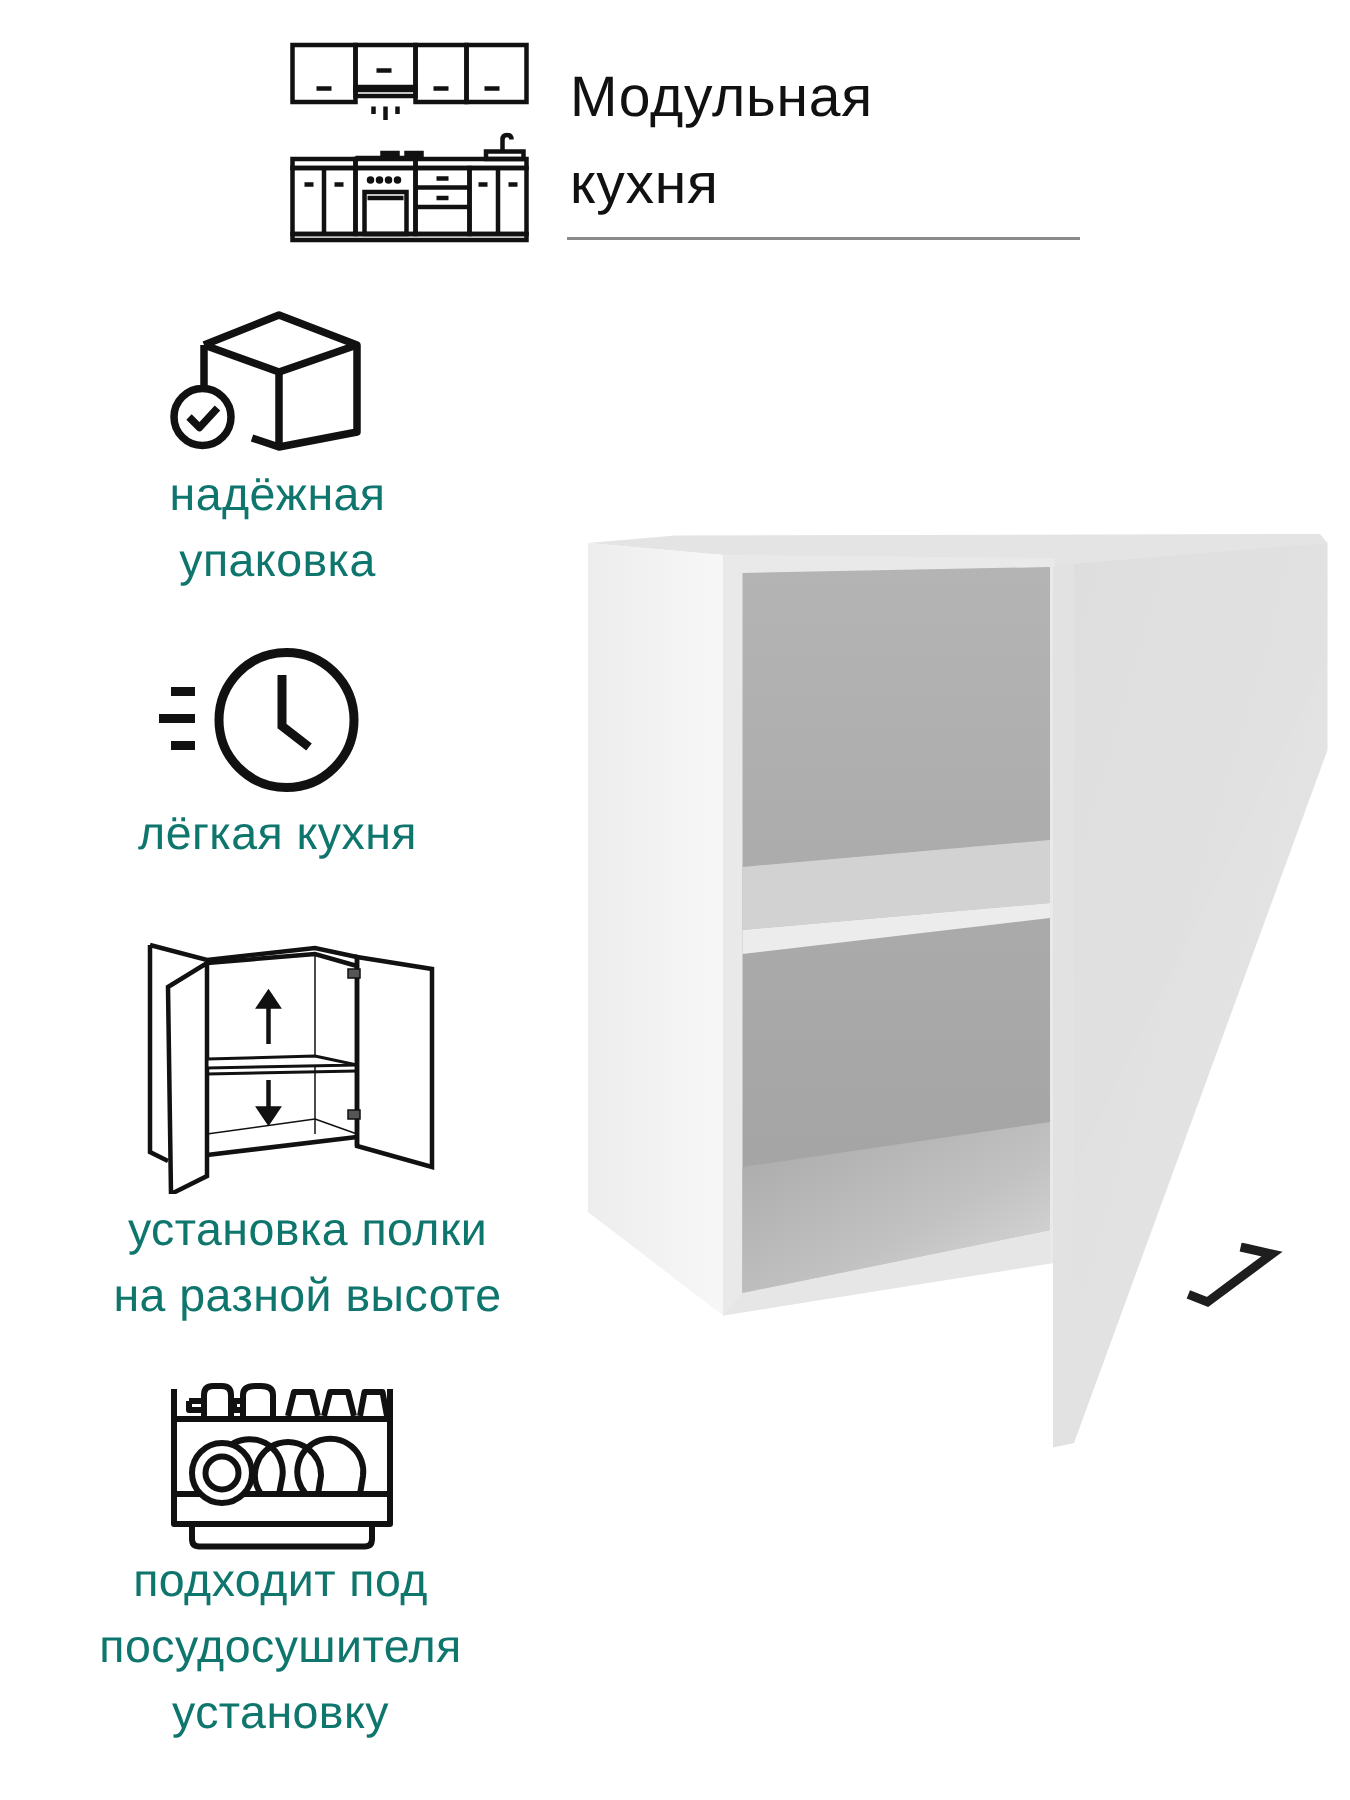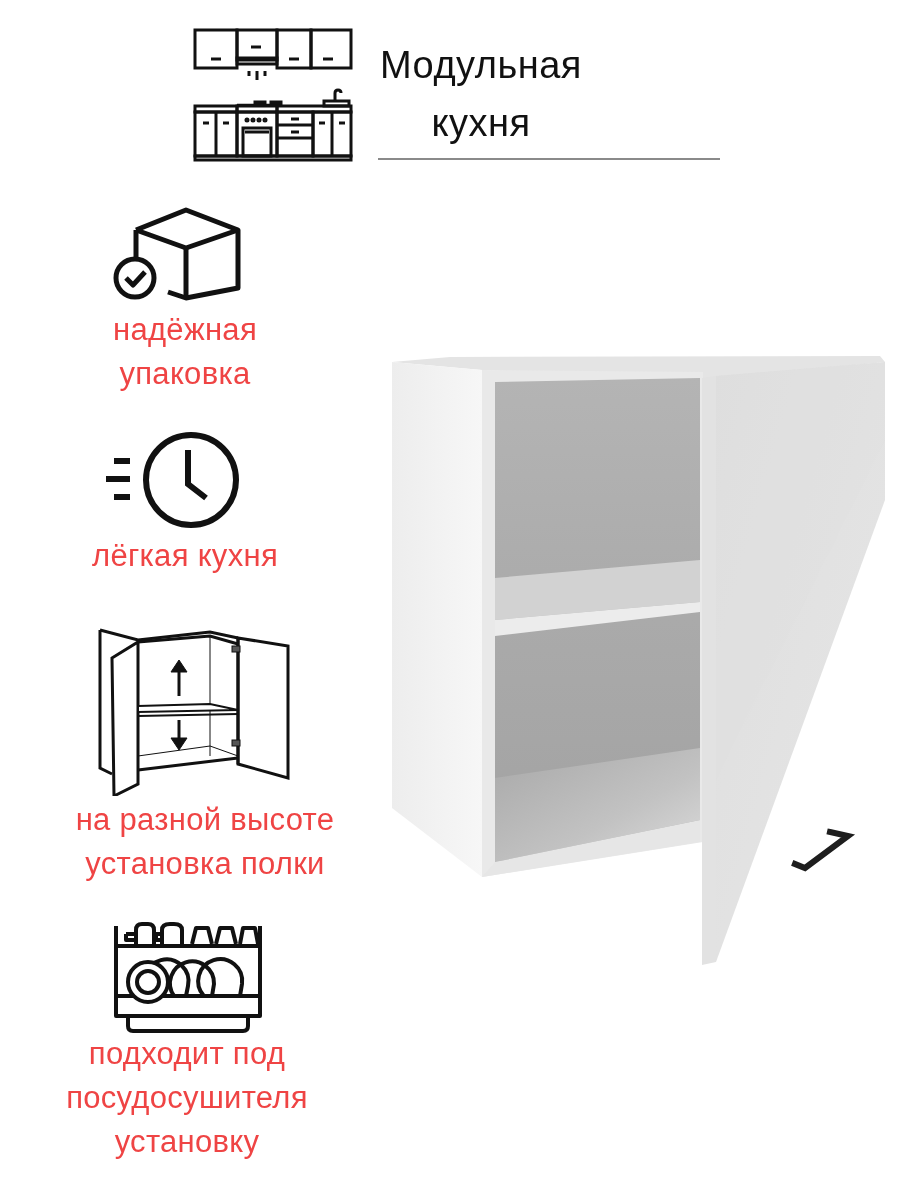--- a/index.html
+++ b/index.html
@@ -1,23 +1,23 @@
 <!DOCTYPE html>
 <html><head>
   <meta charset="utf-8">
   <style>
     html, body { margin: 0; padding: 0; background: #ffffff; }
     body { width: 900px; height: 1200px; position: relative; overflow: hidden;
       font-family: "Liberation Sans", "DejaVu Sans", sans-serif; color: #111; }
     .abs { position: absolute; }
     .brand-title { left: 380px; top: 36px; font-size: 38px; line-height: 58px; color: #111; letter-spacing: 0.5px; }
-    .brand-line2 { display: flex; align-items: center; flex-direction: column; }
+    .brand-line2 { display: flex; align-items: center; }
     .pill { background: #dafb72; border-radius: 30px; padding: 0 12px; margin-left: 16px; line-height: 58px; }
     .brand-rule { left: 378px; top: 158px; width: 342px; height: 2px; background: #8a8a8a; }
-    .feature-label { text-align: center; font-size: 31px; line-height: 44px; color: #ef4444; letter-spacing: 0.3px; }
+    .feature-label { text-align: center; font-size: 31px; line-height: 44px; color: #0f766e; letter-spacing: 0.3px; }
     svg { display: block; }
   </style>
 </head>
 <body>
 
 <div class="abs" style="left:193px; top:28px;">
   <svg width="168" height="135" viewBox="0 0 168 135" fill="none" stroke="#111" stroke-width="3">
 
     <rect x="2" y="2" width="42" height="38"></rect>
     <rect x="44" y="2" width="40" height="30"></rect>
@@ -122,22 +122,22 @@
     <line x1="81" y1="76" x2="81" y2="48" stroke-width="3"></line>
     <path d="M73 52 L 81 40 L 89 52 Z" fill="#111" stroke-width="1"></path>
     <line x1="81" y1="100" x2="81" y2="122" stroke-width="3"></line>
     <path d="M73 118 L 81 130 L 89 118 Z" fill="#111" stroke-width="1"></path>
 
     <rect x="134" y="26" width="8" height="6" fill="#555" stroke-width="1"></rect>
     <rect x="134" y="120" width="8" height="6" fill="#555" stroke-width="1"></rect>
   </svg>
 </div>
 <div class="abs feature-label" style="left:40px; top:798px; width:330px;">
+  <div>установка полки</div>
   <div>на разной высоте</div>
-  <div>установка полки</div>
 </div>
 
 <div class="abs" style="left:112px; top:918px;">
   <svg width="152" height="116" viewBox="0 0 152 116" fill="none" stroke="#111" stroke-width="4" stroke-linejoin="round">
     <path d="M4 8 V 98 H 148 V 8"></path>
     <line x1="4" y1="28" x2="148" y2="28"></line>
     <line x1="4" y1="78" x2="148" y2="78"></line>
     <path d="M16 98 V 108 Q 16 113 21 113 H 131 Q 136 113 136 108 V 98"></path>
 
     <path d="M24 26 V 12 Q 24 6 30 6 H 36 Q 42 6 42 12 V 26"></path>

